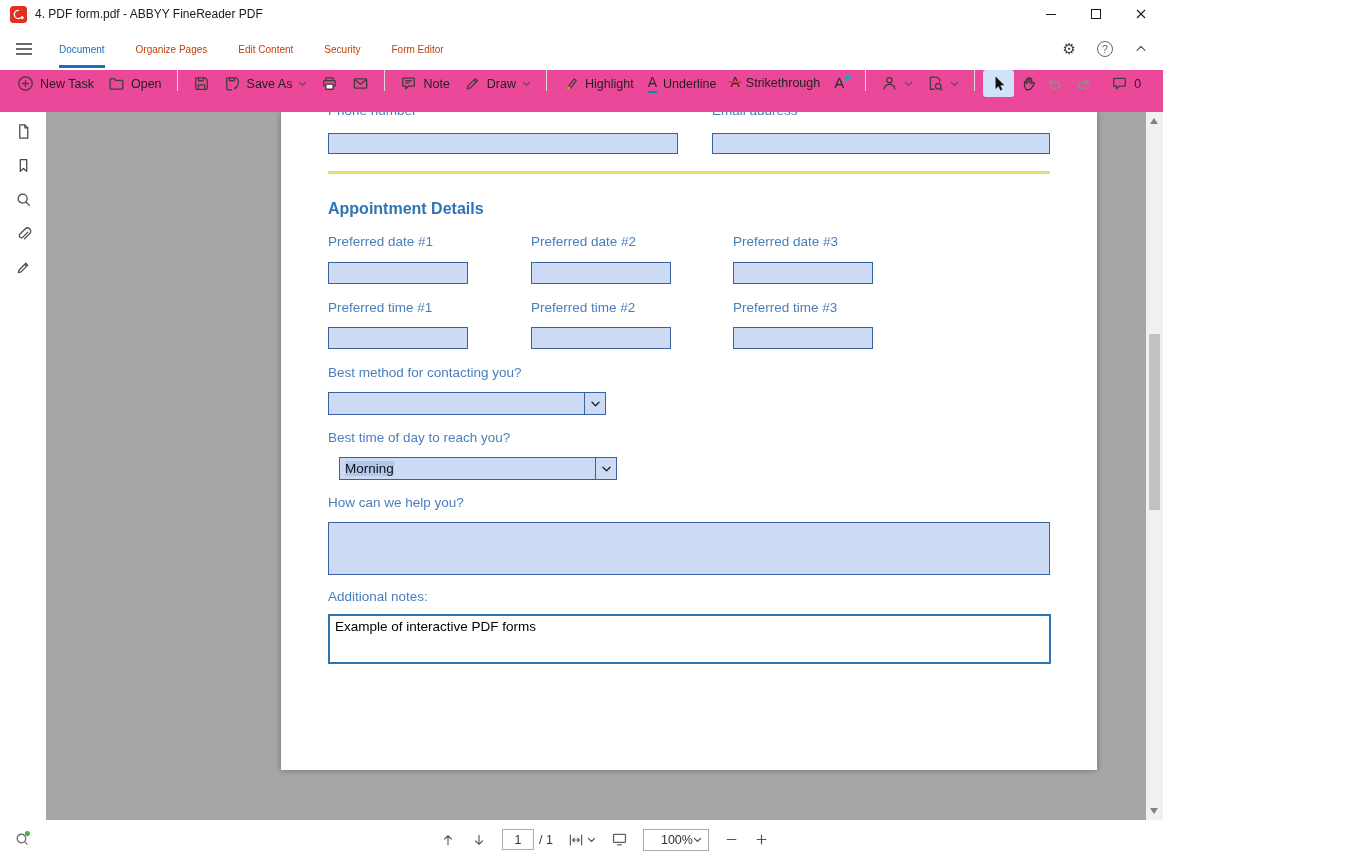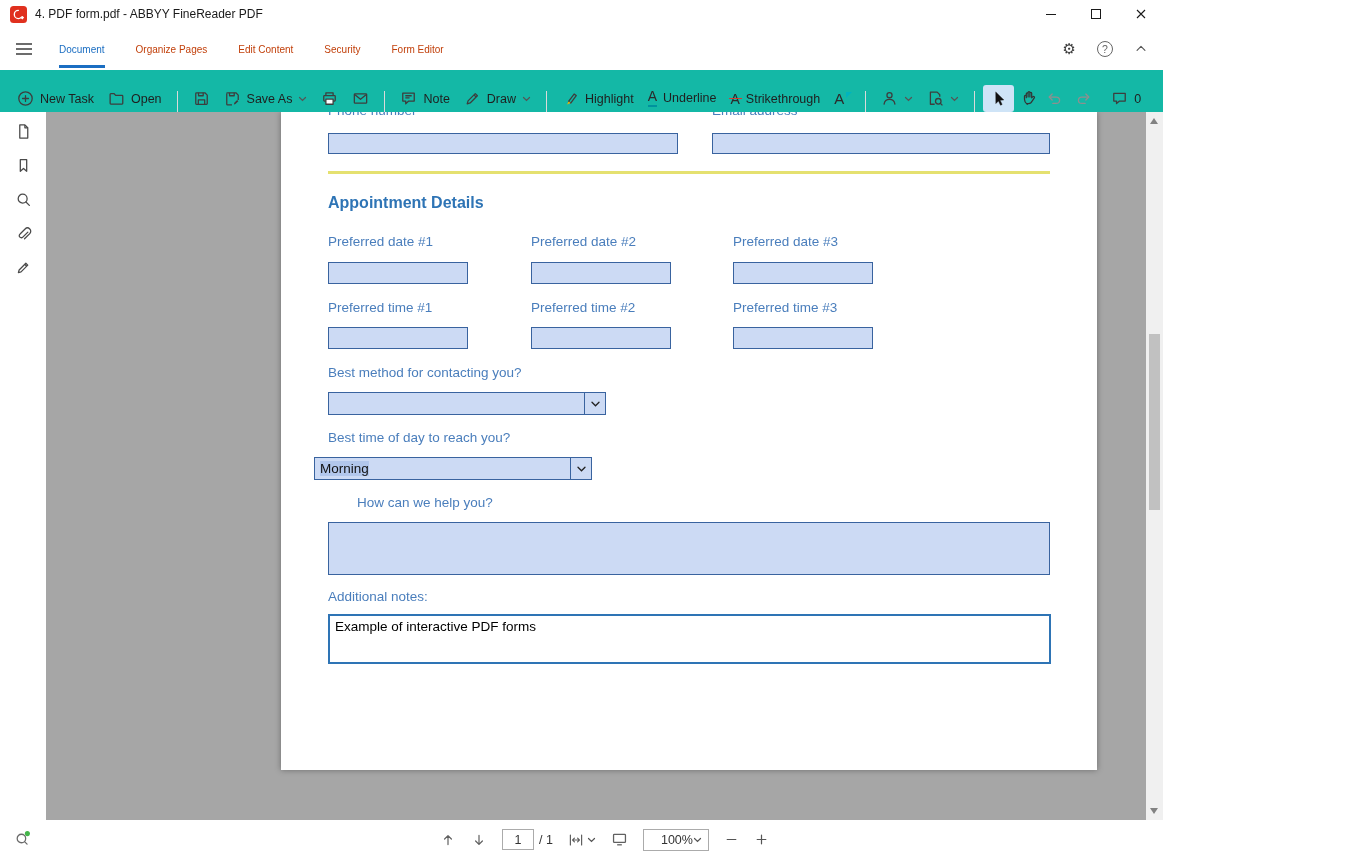--- a/index.html
+++ b/index.html
@@ -22,21 +22,21 @@
   .tabs { display:flex; gap:31px; font-size:10px; }
   .tab { color:#c2410c; position:relative; padding:4px 0; cursor:default; }
   .tab.active { color:#1b6ec2; }
   .tab.active::after { content:""; position:absolute; left:0; right:0; bottom:-9px; height:3px; background:#1b6ec2; }
   .tabbar-right { margin-left:auto; display:flex; align-items:center; gap:21px; }
   .gear { font-size:15px; color:#3d3d3d; line-height:1; }
   .help-circle { width:16px; height:16px; border:1.2px solid #666; border-radius:50%; font-size:10.5px; color:#666;
                  display:flex; align-items:center; justify-content:center; }
 
   
-  .toolbar { flex:0 0 42px; display:flex; align-items:flex-end; padding:0 10px; background:#14b8a6; }
+  .toolbar { flex:0 0 42px; display:flex; align-items:flex-start; padding:0 10px; background:#ec4899; }
   .tool { display:flex; align-items:center; gap:6px; font-size:12.5px; color:#1f1f1f; padding:5px 7px; border-radius:3px; white-space:nowrap; }
   .tool.selected { background:#cfe4f7; }
   .sep { width:1px; height:21px; background:#dadada; margin:0 8px; flex:0 0 1px; }
   .toolbar-right { margin-left:auto; display:flex; align-items:center; gap:12px; padding-right:8px; }
   .glyph-a { font-size:14px; color:#2b2b2b; position:relative; line-height:1.1; }
   .glyph-a.u { border-bottom:2px solid #00929e; padding-bottom:1px; }
   .glyph-a.s::after { content:""; position:absolute; left:-2px; right:-2px; top:6px; height:1.6px; background:#d63c33; }
   .glyph-a.t { font-size:15px; margin-right:6px; }
   .glyph-a.t::after { content:""; position:absolute; right:-8px; top:1px; border-style:solid; border-width:6px 6px 0 0; border-color:#00b4be transparent transparent transparent; }
 
@@ -313,21 +313,21 @@
       <div class="canvas">
         <div class="page">
 
           <span class="flabel" style="left:47px; top:-9px;">Phone number</span>
           <span class="flabel" style="left:431px; top:-9px;">Email address</span>
           <div class="ffield" style="left:47px; top:21px; width:350px; height:21px;"></div>
           <div class="ffield" style="left:431px; top:21px; width:338px; height:21px;"></div>
 
           <div class="fdivider" style="left:47px; top:59px; width:722px;"></div>
 
-          <span class="fheading" style="left:47px; top:82px;">Appointment Details</span>
+          <span class="fheading" style="left:47px; top:88px;">Appointment Details</span>
 
           <span class="flabel" style="left:47px; top:122px;">Preferred date #1</span>
           <span class="flabel" style="left:250px; top:122px;">Preferred date #2</span>
           <span class="flabel" style="left:452px; top:122px;">Preferred date #3</span>
           <div class="ffield" style="left:47px; top:150px; width:140px; height:22px;"></div>
           <div class="ffield" style="left:250px; top:150px; width:140px; height:22px;"></div>
           <div class="ffield" style="left:452px; top:150px; width:140px; height:22px;"></div>
 
           <span class="flabel" style="left:47px; top:188px;">Preferred time #1</span>
           <span class="flabel" style="left:250px; top:188px;">Preferred time #2</span>
@@ -340,30 +340,30 @@
           <div class="fcombo" style="left:47px; top:280px; width:278px; height:23px;">
             <span class="combo-value"></span>
             <span class="combo-btn">
               <svg width="11" height="9" viewBox="0 0 11 9">
                   <path d="M2 3.2L5.5 6.8 9 3.2" stroke="#222" stroke-width="1.3" fill="none" stroke-linecap="round"></path>
                 </svg>
             </span>
           </div>
 
           <span class="flabel" style="left:47px; top:318px;">Best time of day to reach you?</span>
-          <div class="fcombo" style="left:33px; top:345px; width:278px; height:23px;">
+          <div class="fcombo" style="left:58px; top:345px; width:278px; height:23px;">
             <span class="combo-value"><span class="sel">Morning</span></span>
             <span class="combo-btn">
               <svg width="11" height="9" viewBox="0 0 11 9">
                   <path d="M2 3.2L5.5 6.8 9 3.2" stroke="#222" stroke-width="1.3" fill="none" stroke-linecap="round"></path>
                 </svg>
             </span>
           </div>
 
-          <span class="flabel" style="left:47px; top:383px;margin-left:29px;">How can we help you?</span>
+          <span class="flabel" style="left:47px; top:383px;">How can we help you?</span>
           <div class="ffield" style="left:47px; top:410px; width:722px; height:53px;"></div>
 
           <span class="flabel" style="left:47px; top:477px;">Additional notes:</span>
           <div class="fnotes" style="left:47px; top:502px; width:723px; height:50px;">Example of interactive PDF forms</div>
 
         </div>
 
         <div class="scrollbar">
           <span class="sb-up"></span>
           <span class="sb-thumb"></span>

